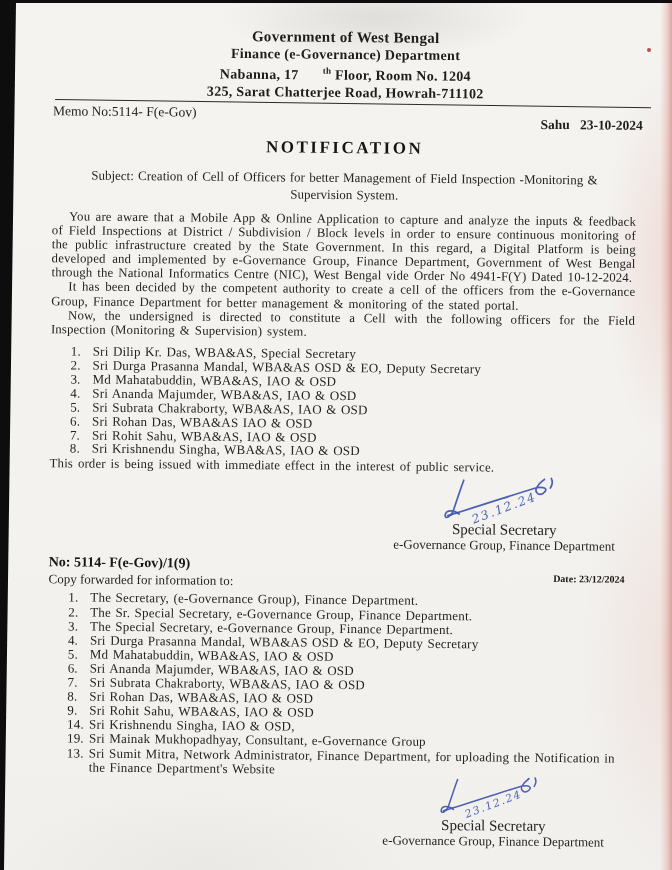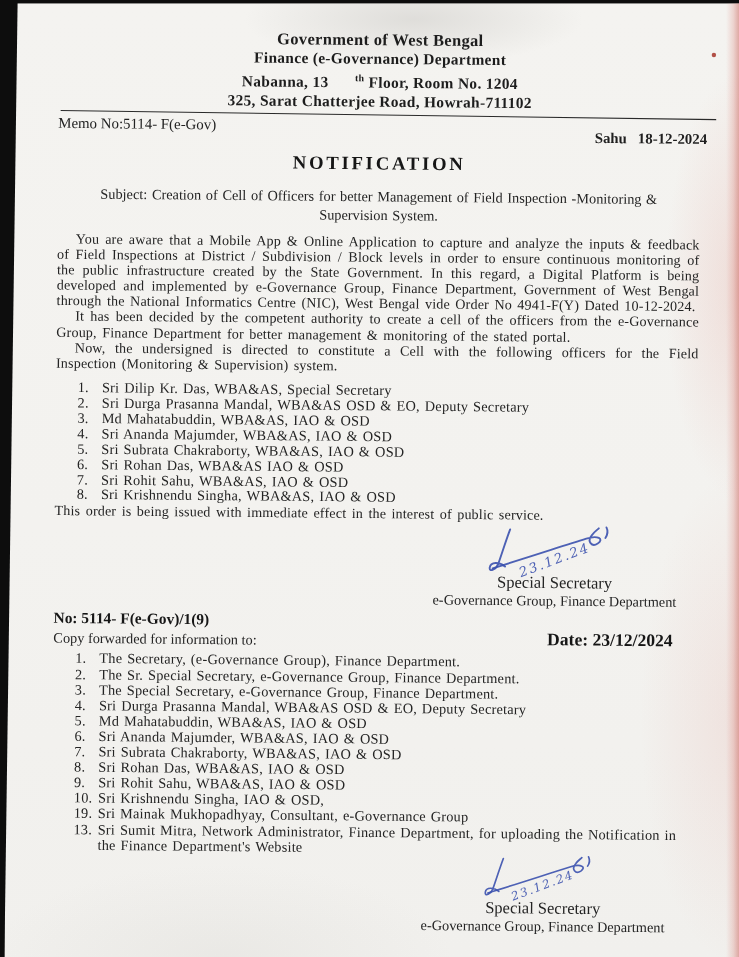--- a/index.html
+++ b/index.html
@@ -68,46 +68,46 @@
   .sigblock{display:flex;flex-direction:column;align-items:flex-end;margin-top:0;}
   .sigwrap{display:flex;flex-direction:column;align-items:center;margin-right:18px;}
   .sig-svg{width:168px;height:52px;margin-bottom:-5px;}
   .sig-svg path{stroke:var(--ink,#3b51ae);stroke-width:2;fill:none;stroke-linecap:round;opacity:.9;}
   .sig-hand{fill:var(--ink,#3b51ae);font-size:14px;font-style:italic;letter-spacing:2px;font-family:"DejaVu Serif",serif;opacity:.9;}
   .sig-title{font-size:15px;line-height:16px;color:#242424;}
   .sig-dept{font-size:13px;line-height:15px;color:#242424;}
   
   .fwd{position:relative;margin-top:5px;}
   .refno{font-size:14px;font-weight:bold;color:#161616;line-height:18px;}
-  .fwd-date{position:absolute;right:21px;top:15px;font-size:16px;font-weight:bold;color:#161616;}
+  .fwd-date{position:absolute;right:8px;top:15px;font-size:10px;font-weight:bold;color:#161616;}
   .fwd-intro{font-size:13px;line-height:16px;color:#242424;}
   .cc{margin-top:3px;}
   .cc .li{line-height:14.1px;}
   .sig2 .sig-svg{height:46px;width:150px;margin-bottom:-3px;}
   .sig2{margin-top:-4px;}
   .sig2 .sigwrap{margin-right:26px;}
 </style>
 </head>
 <body>
 
 <div class="paper">
   <div class="tilt">
 
     <header class="letterhead">
       <div class="lh1">Government of West Bengal</div>
       <div class="lh2">Finance (e-Governance) Department</div>
-      <div class="lh2"><span>Nabanna, 13</span><sup>th</sup><span> Floor, Room No. 1204</span></div>
+      <div class="lh2"><span>Nabanna, 17</span><sup>th</sup><span> Floor, Room No. 1204</span></div>
       <div class="lh2">325, Sarat Chatterjee Road, Howrah-711102</div>
     </header>
 
     <div class="rule"></div>
 
     <div class="memo-row">
       <span class="memo">Memo No:5114- F(e-Gov)</span>
-      <span class="dated"><span>Sahu</span><span class="gap"></span><span>18-12-2024</span></span>
+      <span class="dated"><span>Sahu</span><span class="gap"></span><span>23-10-2024</span></span>
     </div>
 
     <h1 class="title">NOTIFICATION</h1>
 
     <div class="subject">
       <div>Subject: Creation of Cell of Officers for better Management of Field Inspection -Monitoring &amp;</div>
       <div>Supervision System.</div>
     </div>
 
     <p class="body ind p1">You are aware that a Mobile App &amp; Online Application to capture and analyze the inputs &amp; feedback of Field Inspections at District / Subdivision / Block levels in order to ensure continuous monitoring of the public infrastructure created by the State Government. In this regard, a Digital Platform is being developed and implemented by e-Governance Group, Finance Department, Government of West Bengal through the National Informatics Centre (NIC), West Bengal vide Order No 4941-F(Y) Dated 10-12-2024.</p>
@@ -218,21 +218,21 @@
             <span class="num">8.</span>
             <span class="txt">Sri Rohan Das, WBA&amp;AS, IAO &amp; OSD</span>
           </div>
 
           <div class="li">
             <span class="num">9.</span>
             <span class="txt">Sri Rohit Sahu, WBA&amp;AS, IAO &amp; OSD</span>
           </div>
 
           <div class="li">
-            <span class="num">10.</span>
+            <span class="num">14.</span>
             <span class="txt">Sri Krishnendu Singha, IAO &amp; OSD,</span>
           </div>
 
           <div class="li">
             <span class="num">19.</span>
             <span class="txt">Sri Mainak Mukhopadhyay, Consultant, e-Governance Group</span>
           </div>
 
           <div class="li">
             <span class="num">13.</span>

